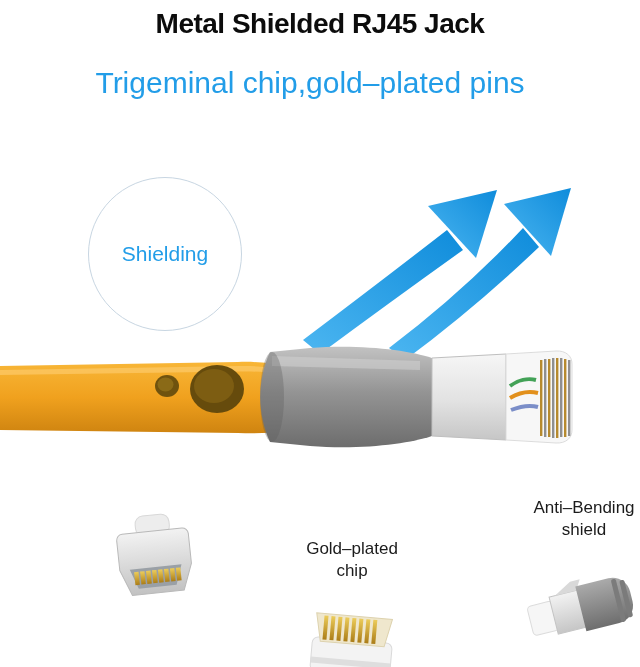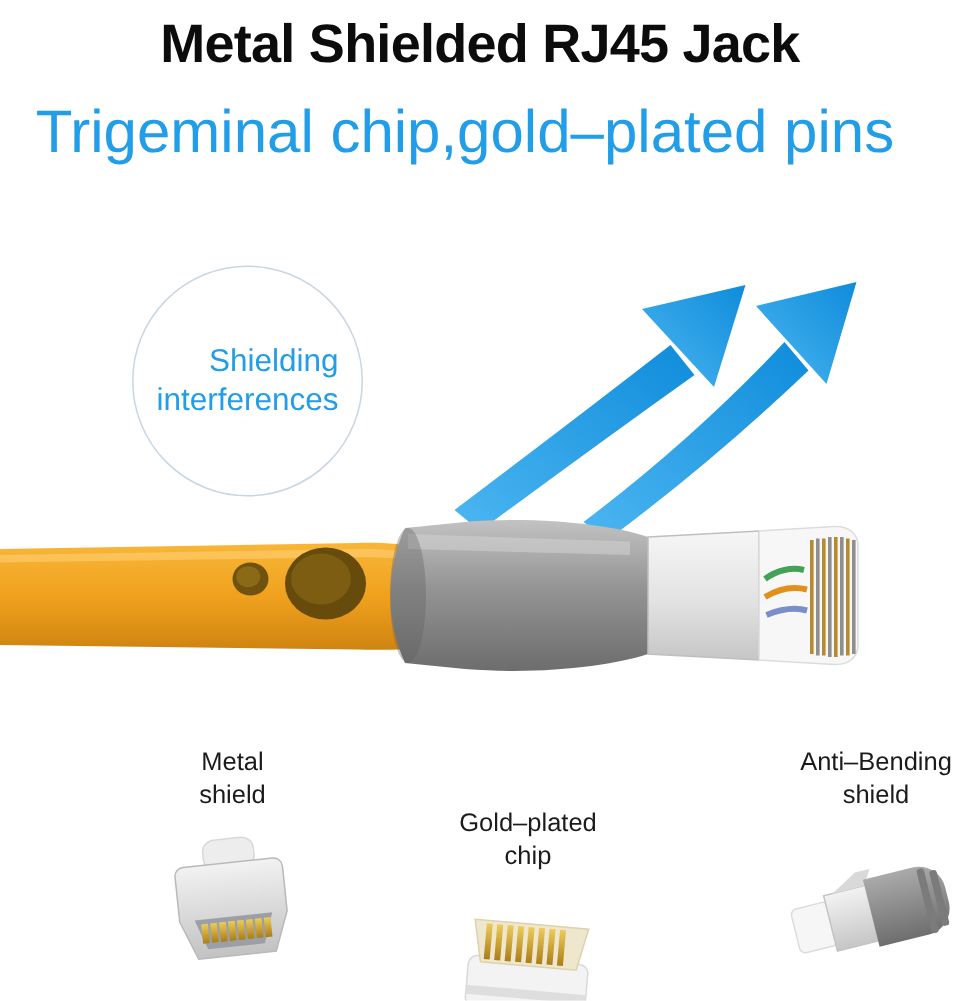--- a/index.html
+++ b/index.html
@@ -7,26 +7,26 @@
   body {
     font-family:"Liberation Sans", sans-serif;
     background:var(--background, #ffffff);
     position:relative;
     overflow:hidden;
   }
   .canvas { position:absolute; inset:0; width:640px; height:667px; }
 
   .title {
     position:absolute; top:8px; left:0; width:640px;
-    text-align:center; font-size:36px; font-weight:bold;
+    text-align:center; font-size:28px; font-weight:bold;
     color:var(--title-color, #0c0c0c); letter-spacing:-0.5px;
   }
   .subtitle {
     position:absolute; top:66px; left:0; width:620px;
-    text-align:center; font-size:40px; font-weight:normal;
+    text-align:center; font-size:30px; font-weight:normal;
     color:var(--accent-blue, #229de8);
   }
   .callout {
     position:absolute; left:88px; top:177px; width:154px; height:154px;
     border:1px solid var(--circle-border, #c8d6e2); border-radius:50%;
     display:flex; align-items:center; justify-content:center;
     text-align:right; color:var(--accent-blue, #229de8);
     font-size:21px; line-height:1.25;
     background:rgba(255,255,255,0.6);
   }
@@ -43,21 +43,20 @@
 <body>
 
 <div class="canvas">
 
   <h1 class="title">Metal Shielded RJ45 Jack</h1>
   <h2 class="subtitle">Trigeminal chip,gold–plated pins</h2>
 
   <div class="callout">
     <div>
       <span>Shielding</span><br>
-      <span>interferences</span>
     </div>
   </div>
 
   <svg class="arrows" width="330" height="190" viewBox="0 0 330 190" aria-hidden="true">
     <defs>
       <linearGradient id="aBlue" x1="0" y1="1" x2="1" y2="0">
         <stop offset="0" stop-color="#4cb6f1"></stop>
         <stop offset="1" stop-color="#0f8cdb"></stop>
       </linearGradient>
     </defs>
@@ -123,24 +122,20 @@
         <rect x="552" y="28" width="2.4" height="80" fill="#8f8f8f"></rect>
         <rect x="556" y="28" width="2.4" height="80" fill="#b68a2e"></rect>
         <rect x="560" y="28" width="2.4" height="79" fill="#8f8f8f"></rect>
         <rect x="564" y="29" width="2.4" height="78" fill="#b68a2e"></rect>
         <rect x="568" y="30" width="2.4" height="76" fill="#8f8f8f"></rect>
       </g>
     </g>
   </svg>
 
   <div class="feature" style="left:82px; width:146px;">
-    <div class="feature-label">
-      <span>Metal</span><br>
-      <span>shield</span>
-    </div>
     <div class="thumb">
       <svg width="104" height="96" viewBox="0 0 104 96" aria-hidden="true">
         <defs>
           <linearGradient id="t1Silver" x1="0" y1="0" x2="0" y2="1">
             <stop offset="0" stop-color="#f2f2f2"></stop>
               <stop offset="1" stop-color="#c2c2c2"></stop>
           </linearGradient>
           <linearGradient id="t1Gold" x1="0" y1="0" x2="0" y2="1">
             <stop offset="0" stop-color="#eccc5a"></stop>
               <stop offset="1" stop-color="#ab7d18"></stop>

